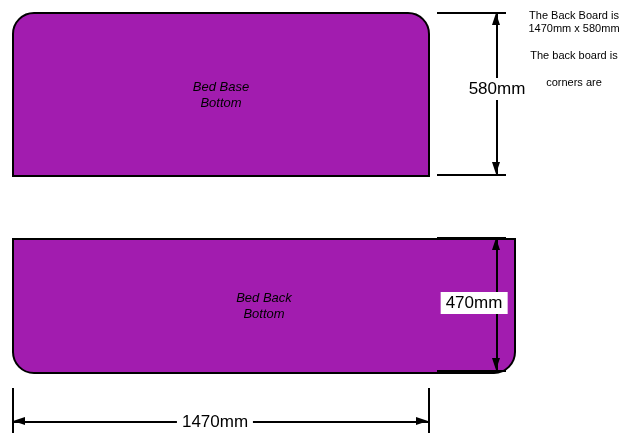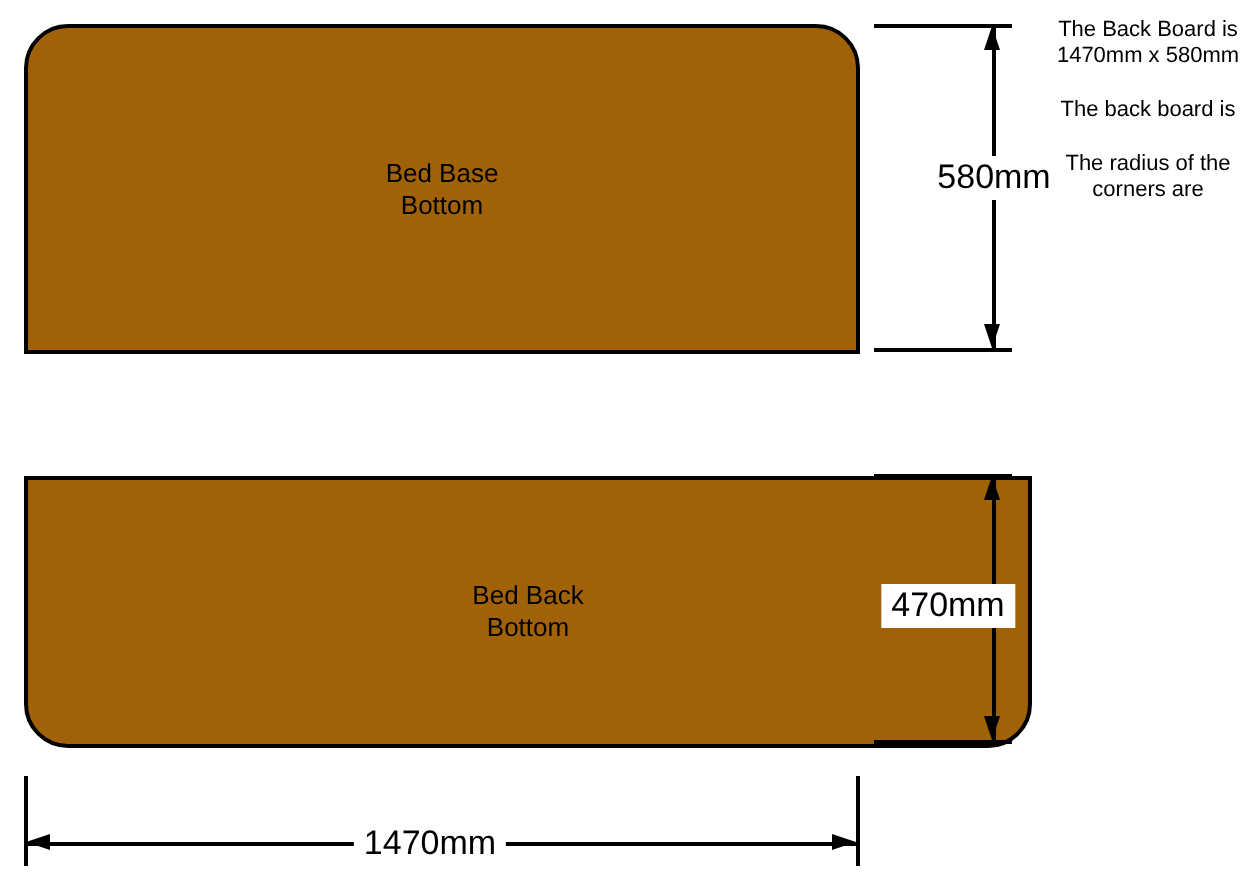--- a/index.html
+++ b/index.html
@@ -9,24 +9,25 @@
     height: 443px;
     background: #ffffff;
     font-family: "Liberation Sans", sans-serif;
     color: #000;
     overflow: hidden;
   }
   .panel {
     position: absolute;
     border: 2px solid #000;
     box-sizing: border-box;
-    background: #a16207;
+    background: #a21caf;
     display: flex;
     align-items: center;
     justify-content: center;
+    font-style: italic;
   }
   .panel-base { left: 12px; top: 12px; width: 418px; height: 165px; border-radius: 22px 22px 0 0; }
   .panel-back { left: 12px; top: 238px; width: 504px; height: 136px; border-radius: 0 0 22px 22px; }
   .panel-label { text-align: center; font-size: 13px; line-height: 16px; }
   .hline { position: absolute; background: #000; height: 1.5px; }
   .vline { position: absolute; background: #000; width: 1.5px; }
   .dim-label {
     position: absolute;
     font-size: 17px;
     background: #fff;
@@ -98,18 +99,17 @@
 
   <div class="notes">
     <div class="para">
       <div>The Back Board is</div>
       <div>1470mm x 580mm</div>
     </div>
     <div class="para">
       <div>The back board is</div>
     </div>
     <div class="para">
-      <div>The radius of the</div>
       <div>corners are</div>
     </div>
   </div>
 
 </div>
 
 </body></html>

